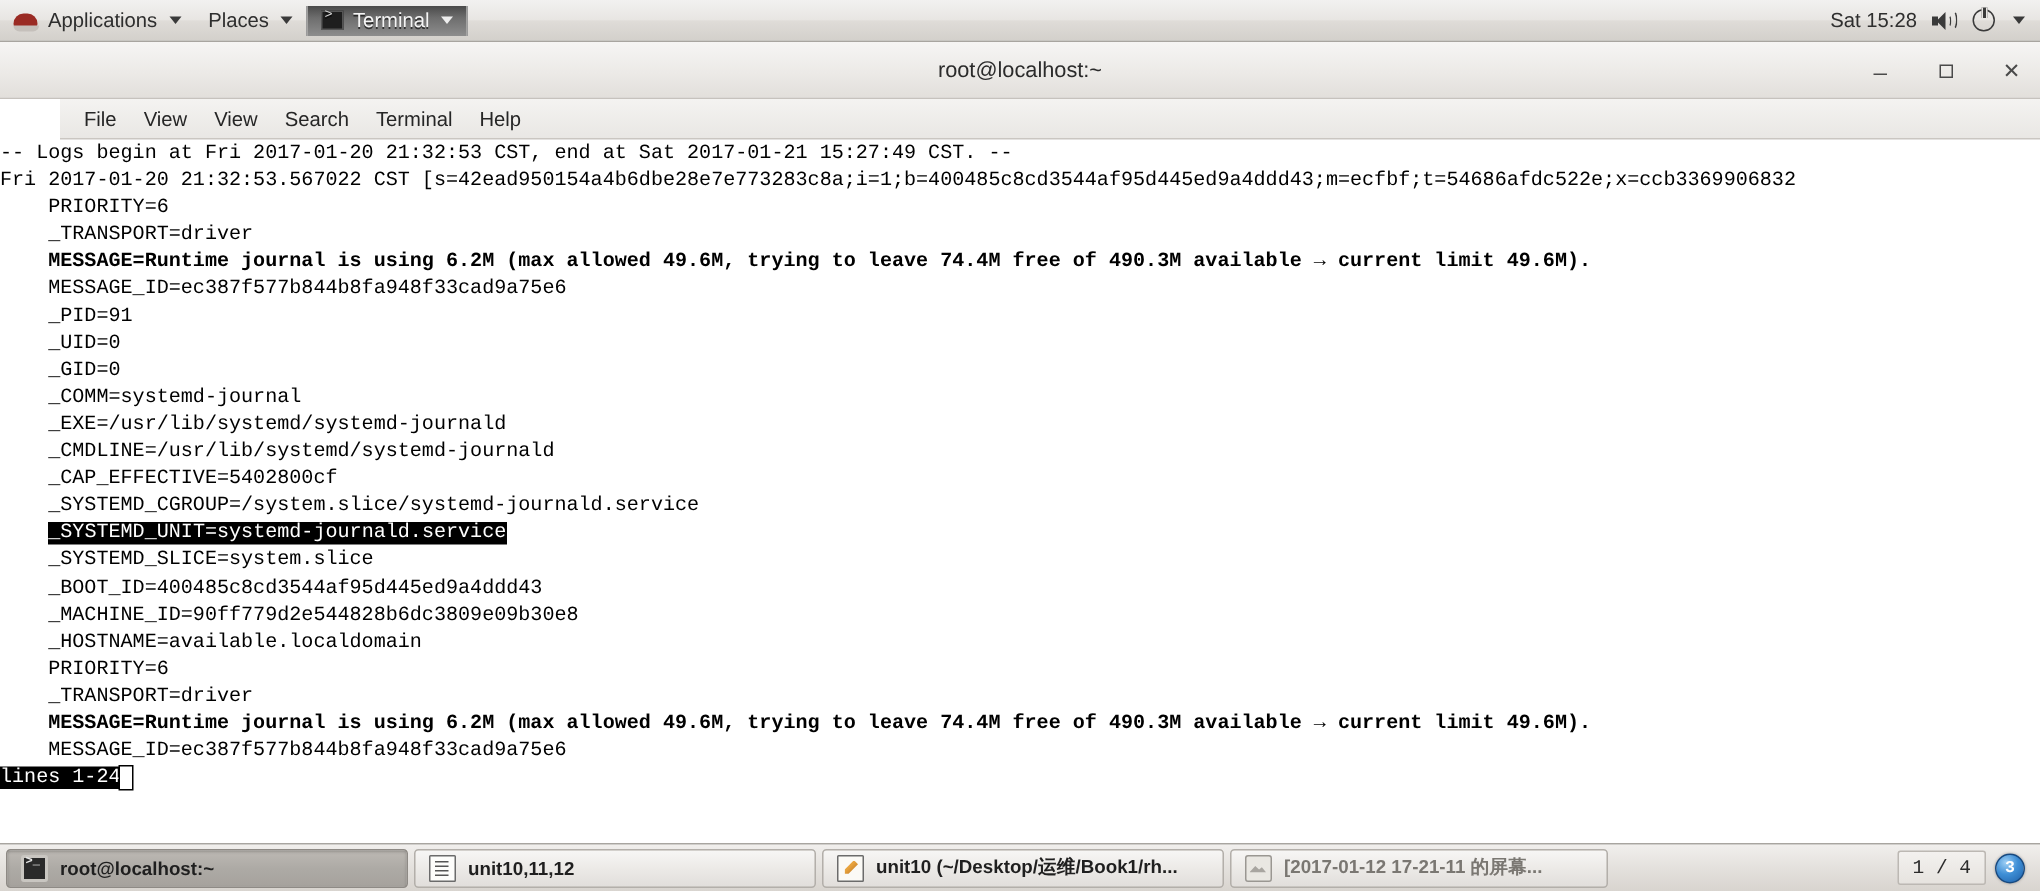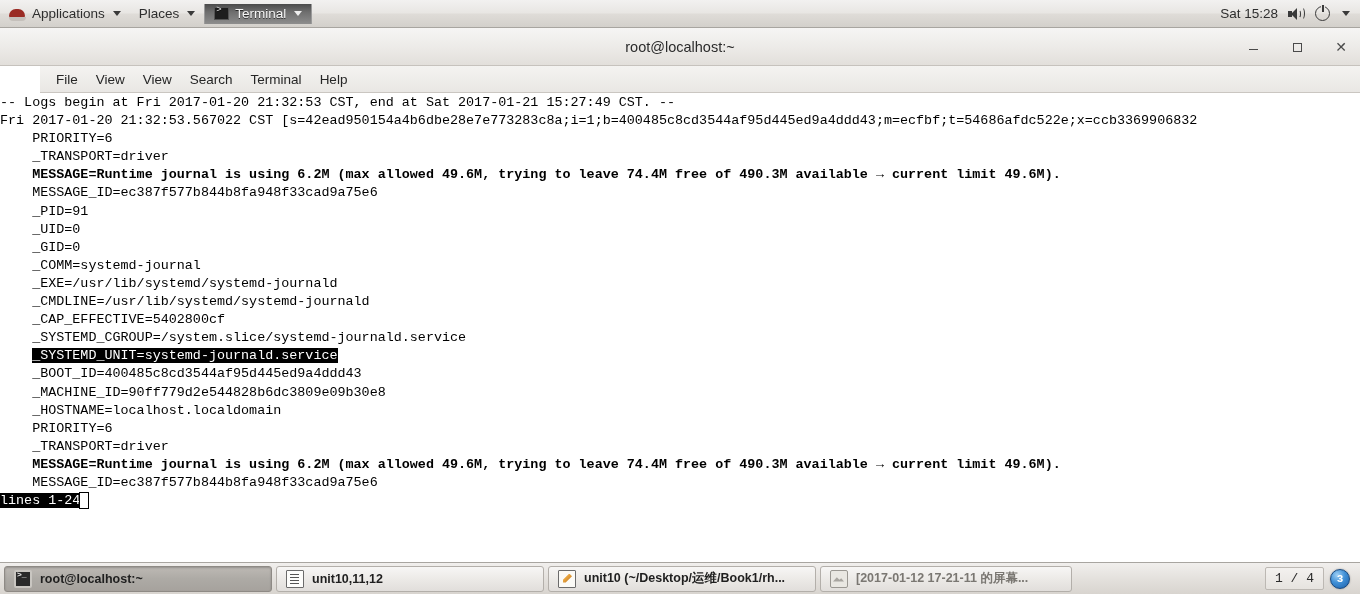--- a/index.html
+++ b/index.html
@@ -334,23 +334,24 @@
       <div class="tline">    MESSAGE_ID=ec387f577b844b8fa948f33cad9a75e6</div>
       <div class="tline">    _PID=91</div>
       <div class="tline">    _UID=0</div>
       <div class="tline">    _GID=0</div>
       <div class="tline">    _COMM=systemd-journal</div>
       <div class="tline">    _EXE=/usr/lib/systemd/systemd-journald</div>
       <div class="tline">    _CMDLINE=/usr/lib/systemd/systemd-journald</div>
       <div class="tline">    _CAP_EFFECTIVE=5402800cf</div>
       <div class="tline">    _SYSTEMD_CGROUP=/system.slice/systemd-journald.service</div>
       <div class="tline"><span>    </span><span class="inv">_SYSTEMD_UNIT=systemd-journald.service</span></div>
+      <div class="tline">    _SYSTEMD_SLICE=system.slice</div>
       <div class="tline">    _BOOT_ID=400485c8cd3544af95d445ed9a4ddd43</div>
       <div class="tline">    _MACHINE_ID=90ff779d2e544828b6dc3809e09b30e8</div>
-      <div class="tline">    _HOSTNAME=localhost.localdomain</div>
+      <div class="tline">    _HOSTNAME=available.localdomain</div>
       <div class="tline">    PRIORITY=6</div>
       <div class="tline">    _TRANSPORT=driver</div>
       <div class="tline bold">    MESSAGE=Runtime journal is using 6.2M (max allowed 49.6M, trying to leave 74.4M free of 490.3M available → current limit 49.6M).</div>
       <div class="tline">    MESSAGE_ID=ec387f577b844b8fa948f33cad9a75e6</div>
       <div class="tline"><span class="inv">lines 1-24</span><span class="curblock"> </span></div>
     </div>
 </div>
 
 <div id="taskbar">
   <div id="task-buttons" style="display:flex;align-items:center;gap:4px;">

